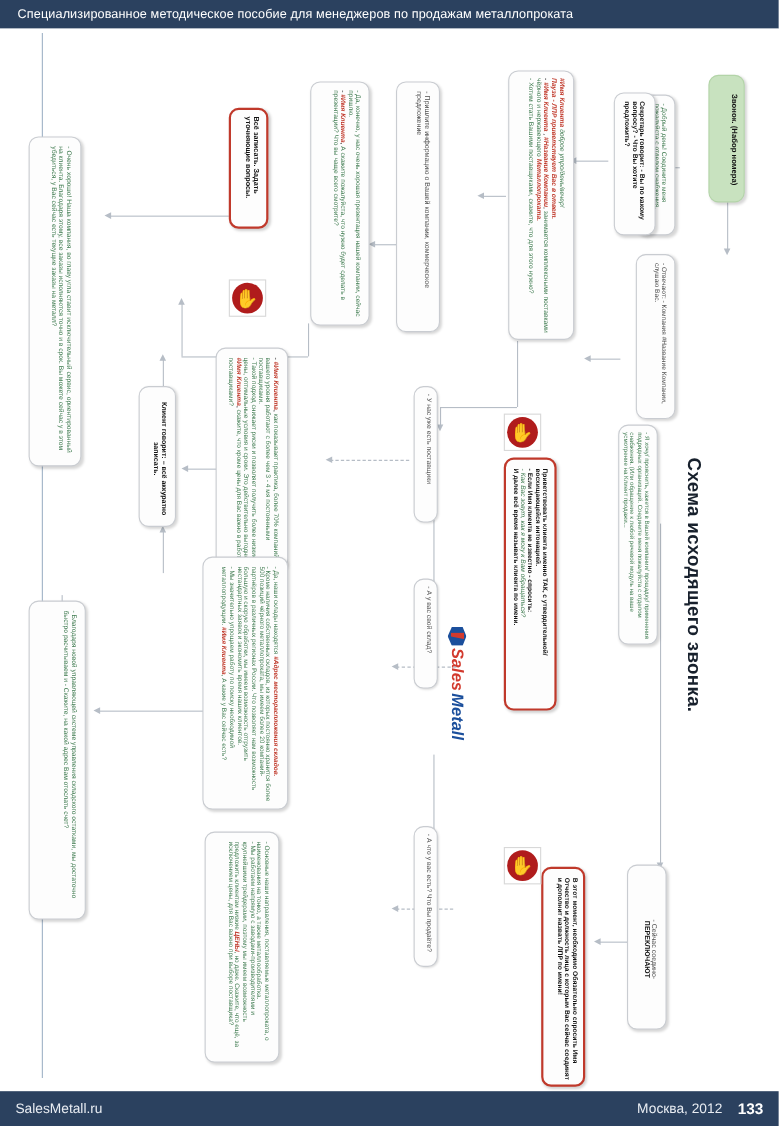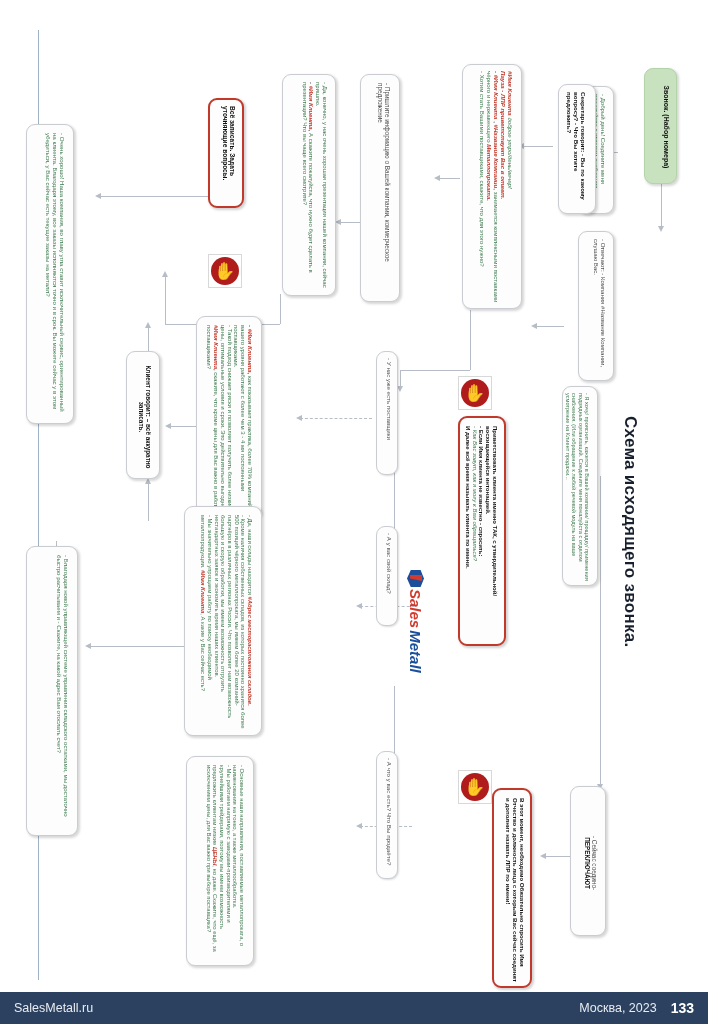--- a/index.html
+++ b/index.html
@@ -140,20 +140,23 @@
     clip-path: polygon(0 0,100% 0,60% 100%,0 100%);
   }
   #logo .w1 { color:#d23a2e; font-size:15px; font-weight:bold; font-style:italic; }
   #logo .w2 { color:#1b4f9c; font-size:15px; font-weight:bold; font-style:italic; }
 </style>
 </head>
 <body>
 
 <div id="page">
 
+  <div id="header">
+    <div id="header-title">Специализированное методическое  пособие для менеджеров по продажам металлопроката</div>
+  </div>
 
   <div id="canvas">
 
     <div class="rule-v"></div>
 
     <div id="slide-title">Схема исходящего звонка.</div>
 
     <div id="logo" style="left:424px; top:544px;">
       <span class="mark"></span>
       <span class="w1">Sales</span>
@@ -350,18 +353,18 @@
 
     <div class="stop-icon" style="left:458px; top:744px;">
       <div class="disc">✋</div>
     </div>
 
   </div>
 
   <div id="footer">
     <div class="f-left">SalesMetall.ru</div>
     <div class="f-right">
-      <div class="f-place">Москва, 2023</div>
+      <div class="f-place">Москва, 2012</div>
       <div class="f-page">133</div>
     </div>
   </div>
 
 </div>
 
 </body></html>

